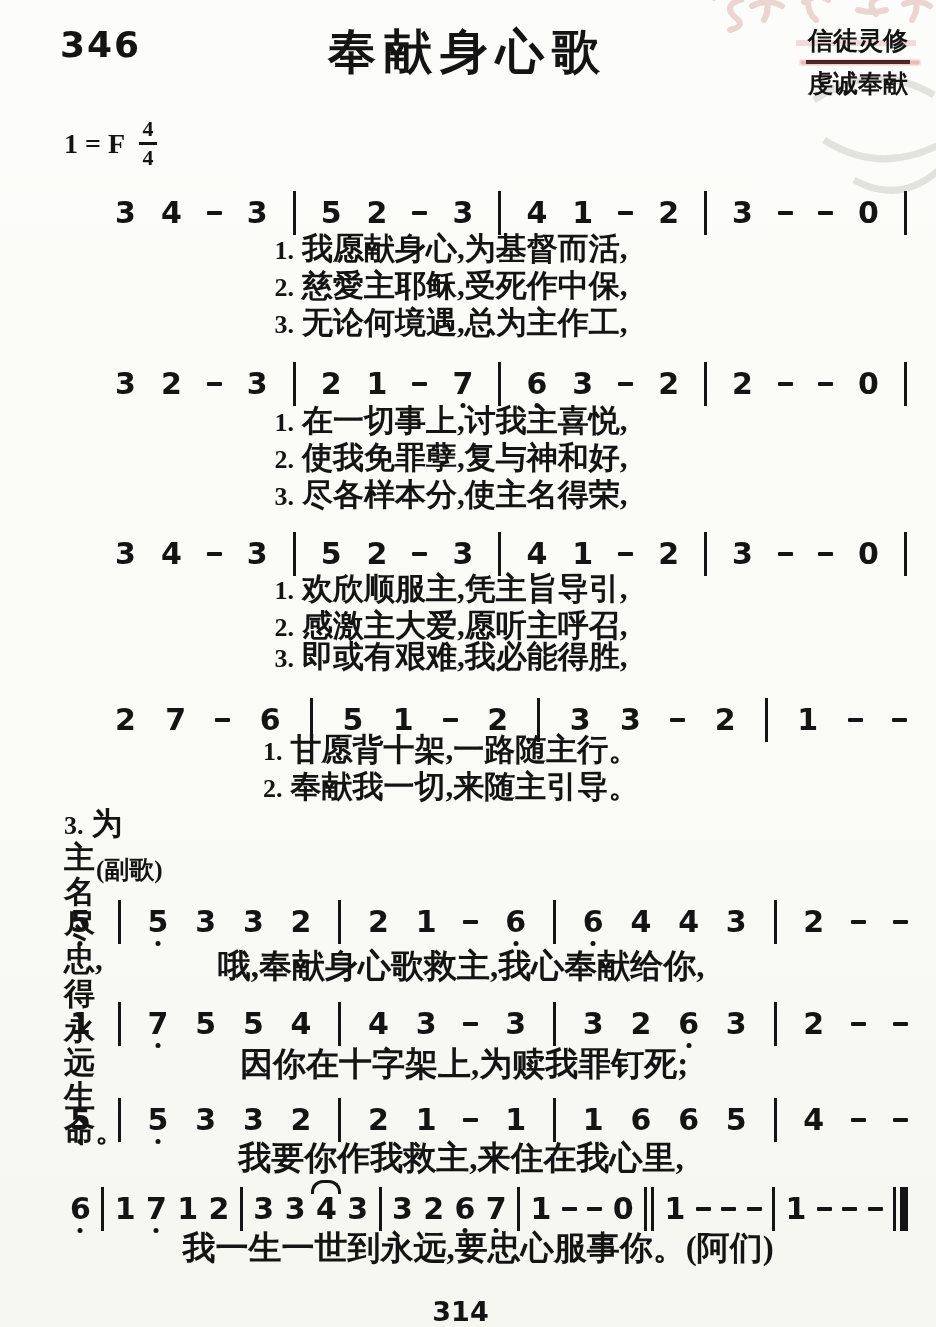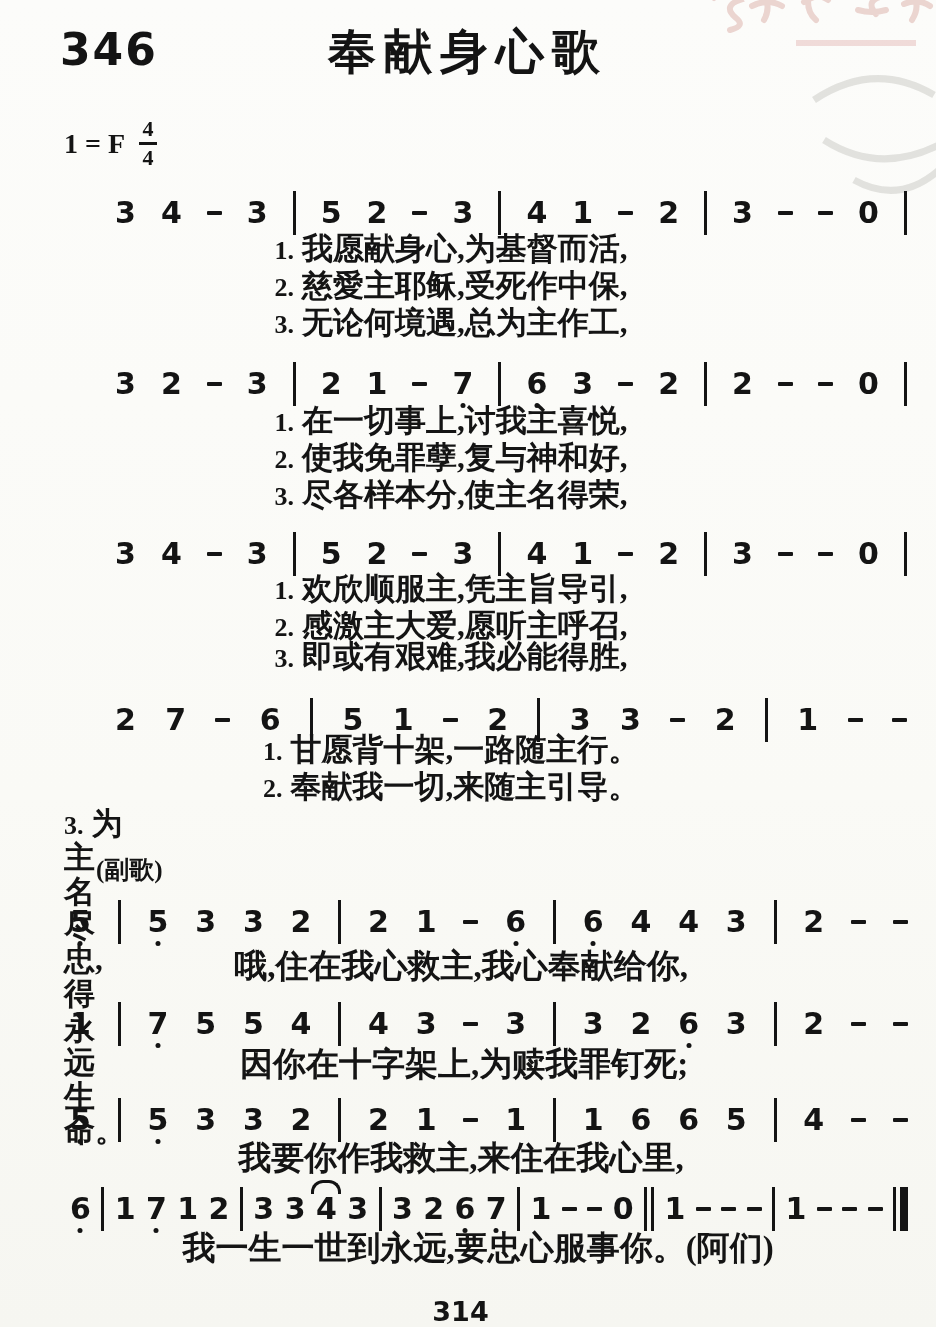--- a/index.html
+++ b/index.html
@@ -1,21 +1,21 @@
 <!DOCTYPE html>
 <html><head>
 <meta charset="utf-8">
 <style>
   html,body{margin:0;padding:0;background:#e8e8e4;}
   .page{position:relative;width:936px;height:1327px;overflow:hidden;
         background:linear-gradient(180deg,#fcfcfa 0%,#fafaf6 60%,#f6f6f1 100%);
         color:#141414;font-family:"Liberation Serif","DejaVu Serif",serif;}
   
   .hymn-number{position:absolute;left:60px;top:24px;font-family:"DejaVu Sans","Liberation Sans",sans-serif;
-               font-size:44px;font-weight:700;letter-spacing:2px;}
+               font-size:36px;font-weight:700;letter-spacing:2px;}
   .title{position:absolute;left:0;right:0;top:20px;margin:0;text-align:center;
          font-size:48px;font-weight:900;letter-spacing:8px;}
   .categories{position:absolute;right:26px;top:24px;text-align:center;
               font-size:25px;font-weight:900;line-height:34px;z-index:2;}
   .cat-top{border-bottom:4px solid #1c1c1c;padding:0 2px 2px 2px;position:relative;}
   .cat-top::after{content:"";position:absolute;left:-6px;right:-10px;bottom:-5px;height:5px;
                   background:rgba(190,60,55,.35);filter:blur(1px);}
   .cat-bottom{padding-top:3px;}
   
   .watermark{position:absolute;right:-14px;top:-20px;z-index:1;opacity:.55;pointer-events:none;}
@@ -67,20 +67,24 @@
 
   <svg class="swirl" width="150" height="190" viewBox="0 0 150 190">
     <g fill="none" stroke="#c9c9c4" stroke-width="7">
       <path d="M20 70 q60 -40 120 -5 M30 110 q55 35 115 5 M60 150 q45 25 85 -10"></path>
     </g>
   </svg>
 
   <div class="hymn-number">346</div>
   <h1 class="title">奉献身心歌</h1>
 
+  <div class="categories">
+    <div class="cat-top">信徒灵修</div>
+    <div class="cat-bottom">虔诚奉献</div>
+  </div>
 
   <div class="keysig">
     <span>1 = F</span>
     <span class="frac">
       <span>4</span>
       <span class="fbar"></span>
       <span>4</span>
     </span>
   </div>
 
@@ -331,21 +335,21 @@
         <span class="note">6<span class="dot"></span></span>
         <span class="note">4</span>
         <span class="note">4</span>
         <span class="note">3</span>
         <div class="bar"></div>
         <span class="note">2</span>
         <div class="dash"></div>
         <div class="dash"></div>
       </div>
       <div class="lyric-row chorus-lyric" style="top: 948px; left: 66px; width: 790px;">
-        <span>哦,住在我心</span>
+        <span>哦,奉献身心歌</span>
         <span>救主,</span>
         <span>我</span>
         <span>心奉献给</span>
         <span>你,</span>
       </div>
       <div class="notation-row" style="top: 1001px; left: 70px; width: 838px;">
         <span class="note">1</span>
         <div class="bar"></div>
         <span class="note">7<span class="dot"></span></span>
         <span class="note">5</span>

